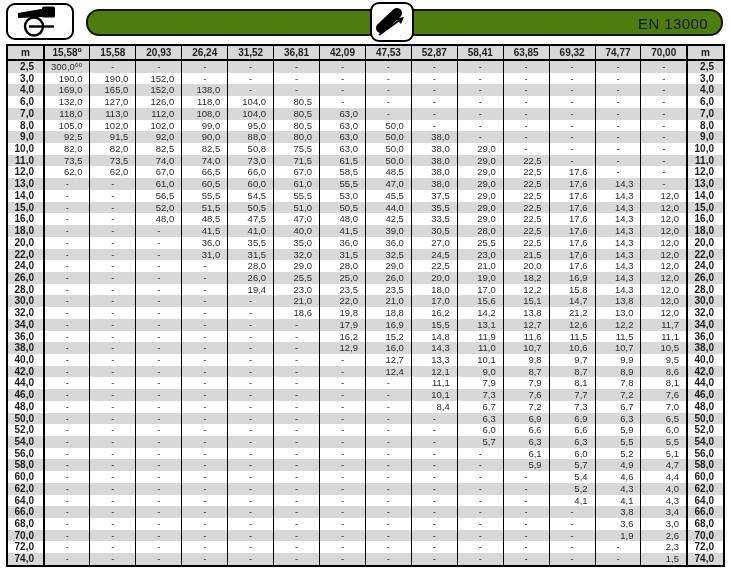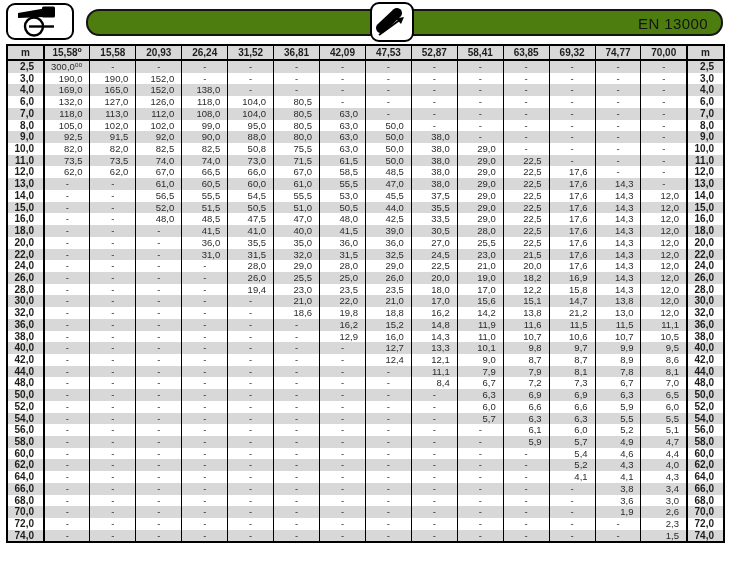--- a/index.html
+++ b/index.html
@@ -507,20 +507,38 @@
         <td class="num">18,8</td>
         <td class="num">16,2</td>
         <td class="num">14,2</td>
         <td class="num">13,8</td>
         <td class="num">21,2</td>
         <td class="num">13,0</td>
         <td class="num">12,0</td>
         <td class="mcol">32,0</td>
       </tr>
       <tr>
+        <td class="mcol">34,0</td>
+        <td class="dash">-</td>
+        <td class="dash">-</td>
+        <td class="dash">-</td>
+        <td class="dash">-</td>
+        <td class="dash">-</td>
+        <td class="dash">-</td>
+        <td class="num">17,9</td>
+        <td class="num">16,9</td>
+        <td class="num">15,5</td>
+        <td class="num">13,1</td>
+        <td class="num">12,7</td>
+        <td class="num">12,6</td>
+        <td class="num">12,2</td>
+        <td class="num">11,7</td>
+        <td class="mcol">34,0</td>
+      </tr>
+      <tr>
         <td class="mcol">36,0</td>
         <td class="dash">-</td>
         <td class="dash">-</td>
         <td class="dash">-</td>
         <td class="dash">-</td>
         <td class="dash">-</td>
         <td class="dash">-</td>
         <td class="num">16,2</td>
         <td class="num">15,2</td>
         <td class="num">14,8</td>
@@ -597,20 +615,38 @@
         <td class="dash">-</td>
         <td class="num">11,1</td>
         <td class="num">7,9</td>
         <td class="num">7,9</td>
         <td class="num">8,1</td>
         <td class="num">7,8</td>
         <td class="num">8,1</td>
         <td class="mcol">44,0</td>
       </tr>
       <tr>
+        <td class="mcol">46,0</td>
+        <td class="dash">-</td>
+        <td class="dash">-</td>
+        <td class="dash">-</td>
+        <td class="dash">-</td>
+        <td class="dash">-</td>
+        <td class="dash">-</td>
+        <td class="dash">-</td>
+        <td class="dash">-</td>
+        <td class="num">10,1</td>
+        <td class="num">7,3</td>
+        <td class="num">7,6</td>
+        <td class="num">7,7</td>
+        <td class="num">7,2</td>
+        <td class="num">7,6</td>
+        <td class="mcol">46,0</td>
+      </tr>
+      <tr>
         <td class="mcol">48,0</td>
         <td class="dash">-</td>
         <td class="dash">-</td>
         <td class="dash">-</td>
         <td class="dash">-</td>
         <td class="dash">-</td>
         <td class="dash">-</td>
         <td class="dash">-</td>
         <td class="dash">-</td>
         <td class="num">8,4</td>

